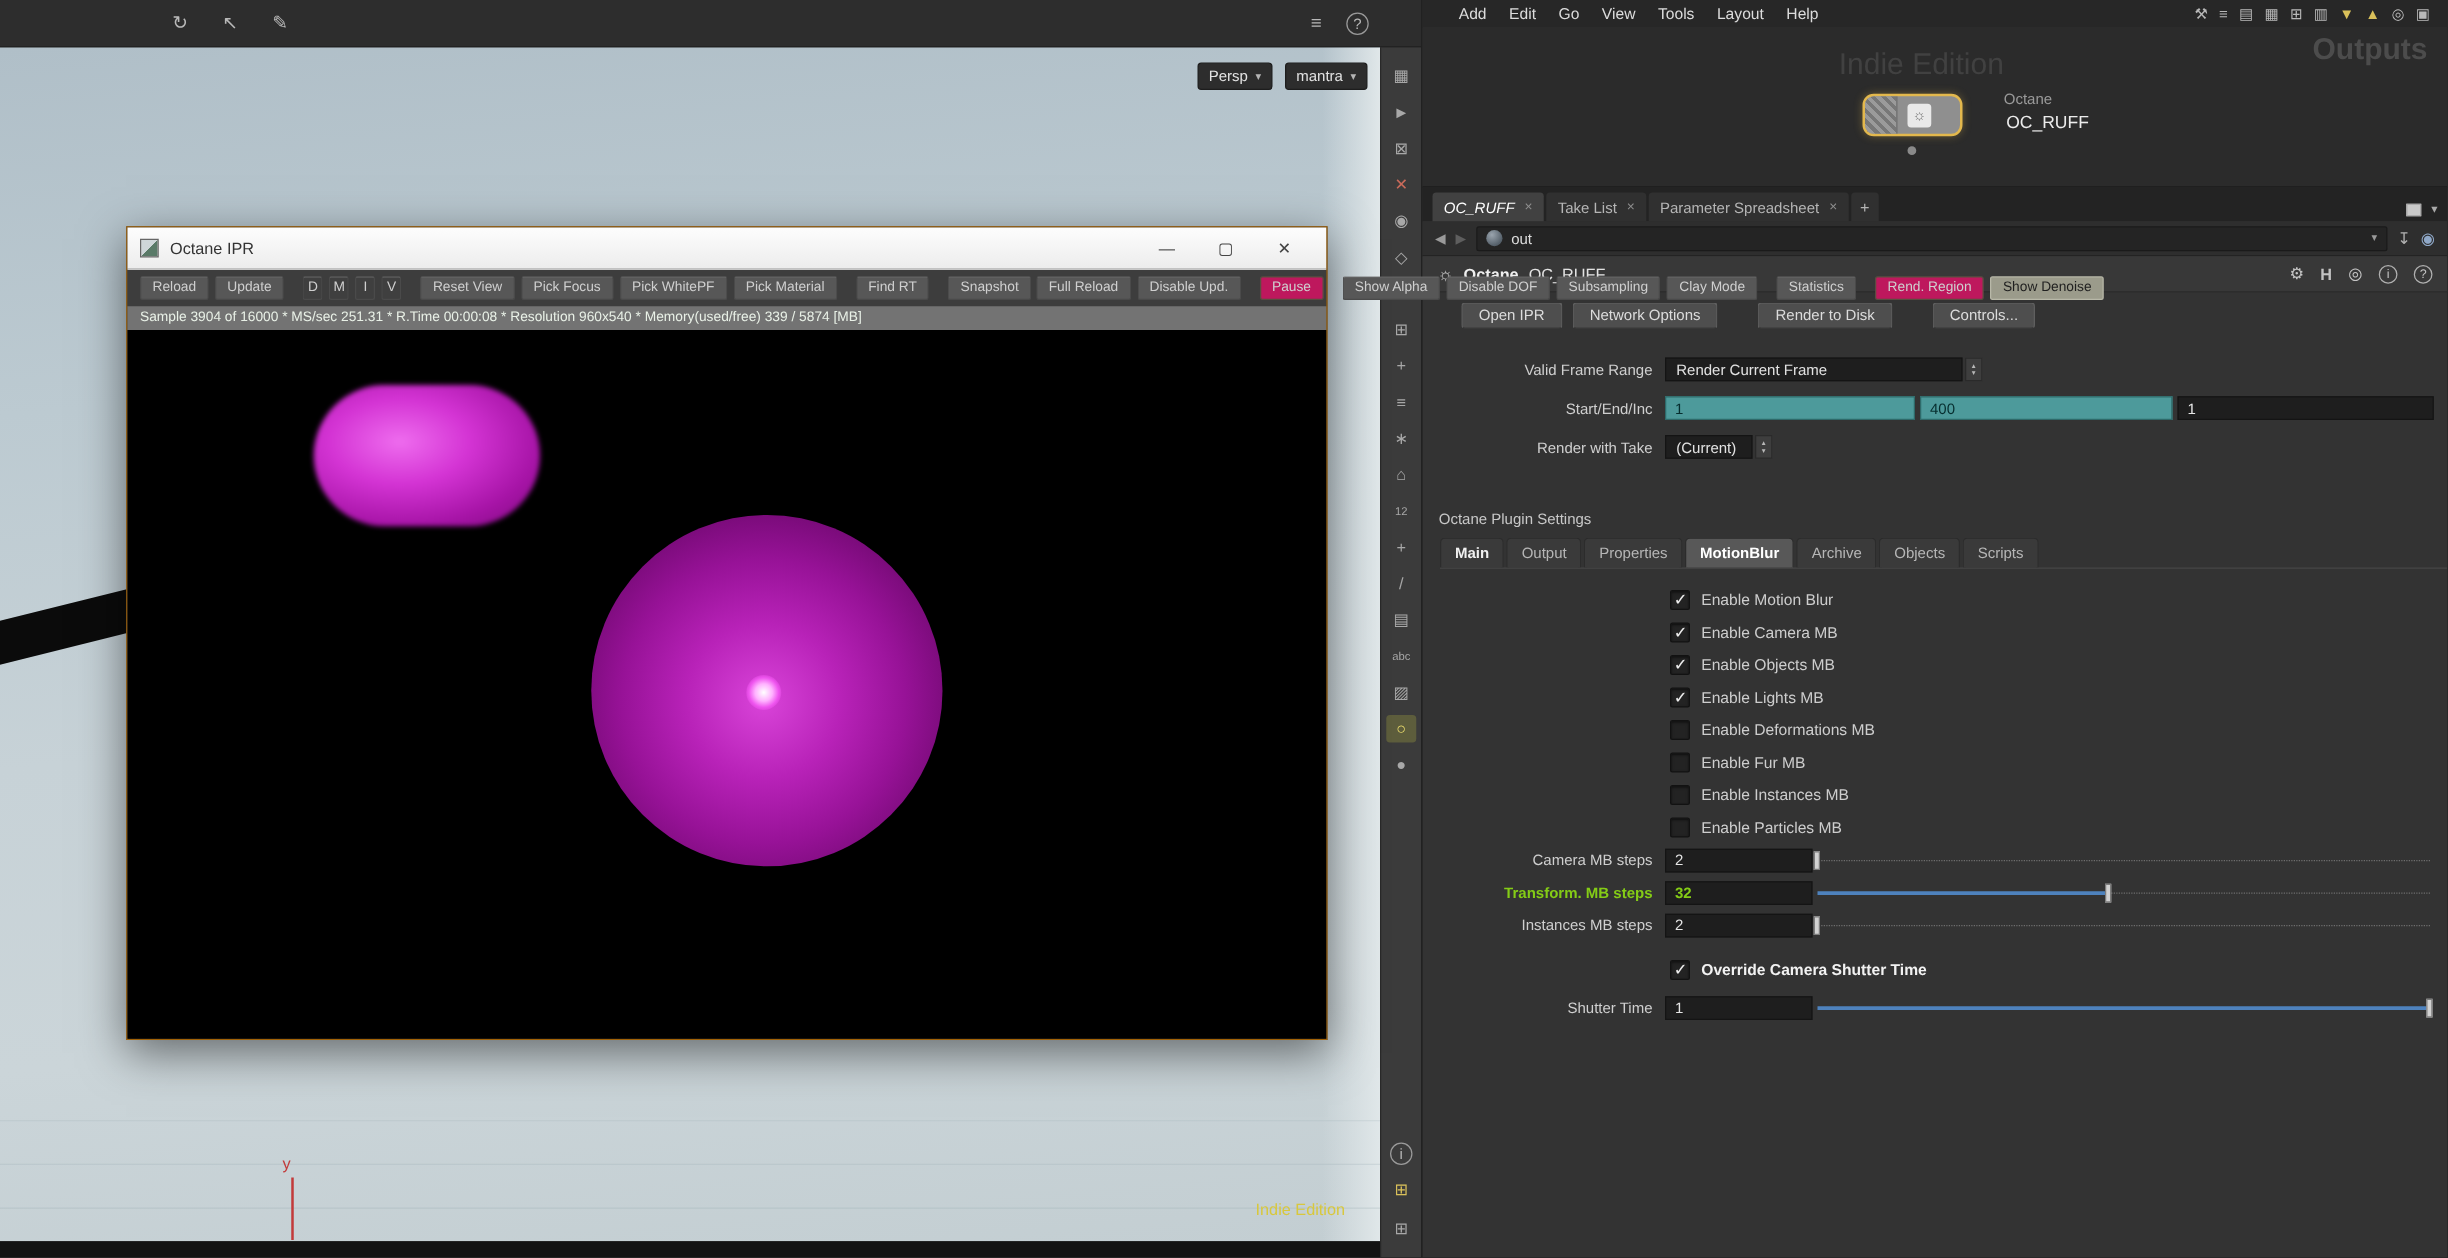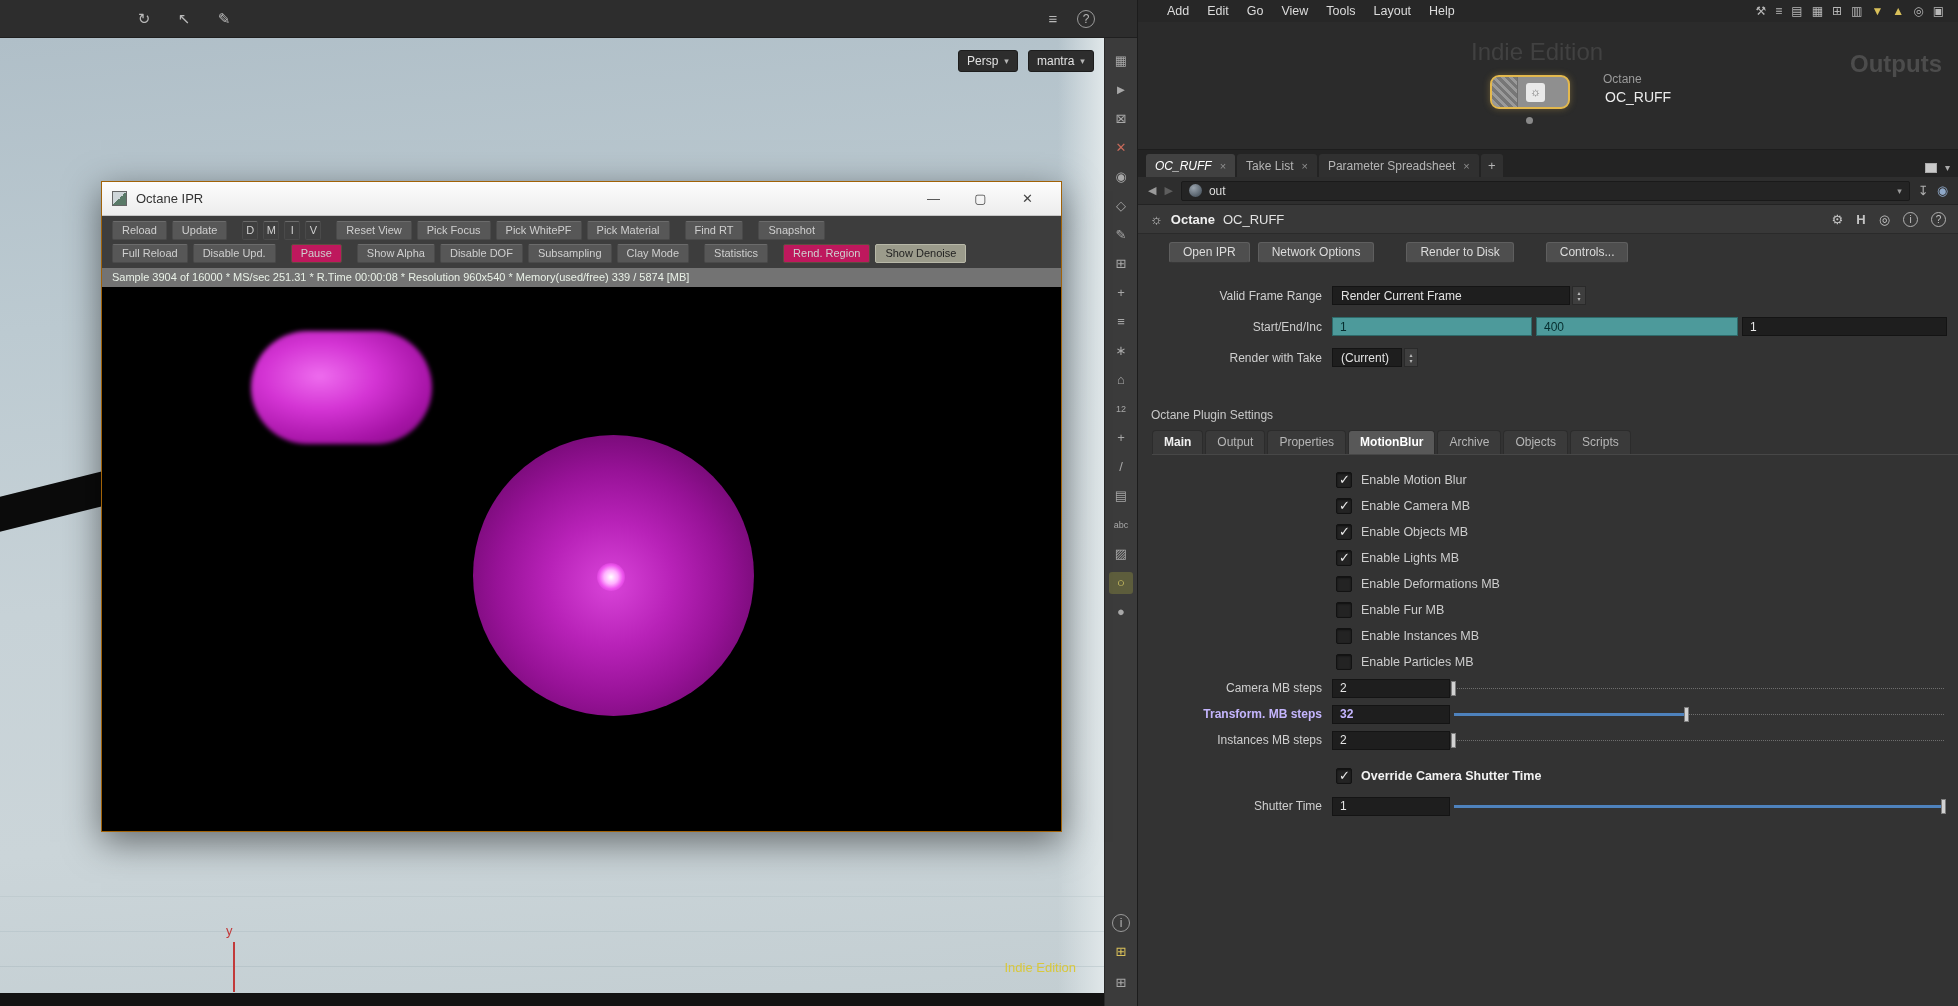--- a/index.html
+++ b/index.html
@@ -44,21 +44,21 @@
   #right-panel { position:absolute; left:1137px; top:0; width:821px; height:1006px; background:#333;
     border-left:1px solid #1c1c1c; }
   .menubar { height:22px; background:#272727; display:flex; align-items:center; padding:0 8px 0 20px; }
   .menu-item { padding:0 9px; color:#dcdcdc; font-size:12.5px; line-height:22px; }
   .menubar .mb-icons { margin-left:auto; display:flex; gap:9px; margin-right:6px; }
   .mb-icon { color:#b8b8b8; font-size:12px; }
   .mb-icon.yellow { color:#d9c05a; }
 
   .network { height:128px; background:#2b2b2b; position:relative; border-bottom:1px solid #1d1d1d; overflow:hidden; }
   .net-watermark { position:absolute; left:333px; top:16px; font-size:24px; color:#414141; }
-  .net-pane-label { position:absolute; right:16px; top:28px; font-size:24px; font-weight:bold; color:#4c4c4c; }
+  .net-pane-label { position:absolute; right:16px; top:4px; font-size:24px; font-weight:bold; color:#4c4c4c; }
   .net-node { position:absolute; left:352px; top:53px; width:80px; height:34px; border-radius:9px;
     background:#8f8f8f; border:2px solid #e3b84d; box-shadow:0 0 7px rgba(227,184,77,.35); display:flex; align-items:center; overflow:hidden; }
   .net-node .hatch { width:26px; height:100%;
     background:repeating-linear-gradient(45deg,#777 0 3px,#9a9a9a 3px 6px); border-right:1px solid #6f6f6f; }
   .net-node .node-icon { width:19px; height:19px; background:#e9e9e9; border-radius:3px; margin-left:8px;
     color:#777; font-size:12px; text-align:center; line-height:19px; }
   .node-connector { position:absolute; left:388px; top:95px; width:7px; height:7px; border-radius:50%; background:#8a8a8a; }
   .node-type-label { position:absolute; left:465px; top:50px; color:#9a9a9a; font-size:12px; }
   .node-name-label { position:absolute; left:467px; top:67px; color:#ececec; font-size:14px; }
 
@@ -119,37 +119,37 @@
   .cbrow { display:flex; align-items:center; height:26px; }
   .cb { margin-left:198px; width:16px; height:16px; background:#232323; border:1px solid #121212; border-radius:2px;
     position:relative; box-shadow:inset 0 1px 2px rgba(0,0,0,.6); }
   .cb.on::after { content:"✓"; position:absolute; left:2px; top:-1px; color:#ececec; font-size:13px; font-weight:bold; }
   .cblabel { margin-left:9px; color:#cdcdcd; font-size:12.5px; }
   .cbrow.boldrow .cblabel { color:#f2f2f2; font-weight:bold; }
 
   .srow { display:flex; align-items:center; height:26px; padding-left:12px; }
   .num-field { width:118px; height:19px; background:#1e1e1e; border:1px solid #141414; color:#e6e6e6; font-size:12px;
     display:flex; align-items:center; padding:0 7px; }
-  .srow.emph .plabel, .srow.emph .num-field { font-weight:bold; color:#c4b5fd; }
+  .srow.emph .plabel, .srow.emph .num-field { font-weight:bold; color:#84cc16; }
   .slider { flex:1; height:19px; position:relative; margin:0 14px 0 4px; }
   .slider::before { content:""; position:absolute; left:0; right:0; top:9px; border-top:1px dotted #6e6e6e; }
   .slider .fill { position:absolute; left:0; top:8px; height:3px; background:#4e82bd; }
   .slider .handle { position:absolute; top:2px; width:5px; height:15px; background:#d2d2d2;
     border:1px solid #7d7d7d; margin-left:-3px; }
 
   
   #ipr { position:absolute; left:101px; top:181px; width:961px; height:651px; background:#3d3d3d;
     border:1px solid #a16207; box-shadow:0 10px 34px rgba(0,0,0,.5); display:flex; flex-direction:column; }
   .ipr-title { height:34px; background:linear-gradient(#fdfdfd,#ececec); border-bottom:1px solid #c6c6c6;
     display:flex; align-items:center; padding:0 10px; }
   .ipr-app-icon { width:15px; height:15px; border:1px solid #666; background:linear-gradient(135deg,#cfd6d9 50%,#5a7a68 50%); }
   .ipr-title-text { margin-left:9px; color:#333; font-size:13px; }
   .ipr-winctl { margin-left:auto; display:flex; }
   .winbtn { width:47px; text-align:center; color:#444; font-size:13px; }
-  .ipr-toolbar { background:#3d3d3d; padding:5px 10px 5px; display:flex; flex-direction:column; gap:4px; }
+  .ipr-toolbar { background:#3d3d3d; padding:5px 10px 5px; display:flex; flex-direction:row; gap:4px; }
   .btn-row { display:flex; gap:5px; align-items:center; }
   .ipr-btn { height:19px; line-height:17px; padding:0 9px; background:#575757; color:#cfcfcf; font-size:11px;
     border-radius:2px; border:1px solid #4a4a4a; border-top-color:#6b6b6b; white-space:nowrap; }
   .ipr-btn.toggle { width:16px; padding:0; text-align:center; background:#3f3f3f; }
   .ipr-btn.g { margin-left:10px; }
   .ipr-btn.warm { background:#6e6050; border-color:#5a4e40; border-top-color:#86776а; }
   .ipr-btn.warm { background:#be185d; border-color:#5a4e40; }
   .ipr-btn.lit { background:#9b9b8b; color:#1f1f1f; border-color:#b8b8a8; }
   .ipr-status { height:19px; background:#737373; color:#e9f1e7; font-size:11px; line-height:18px; padding:0 10px; }
   .ipr-canvas { position:relative; flex:1; background:#000; overflow:hidden; }

